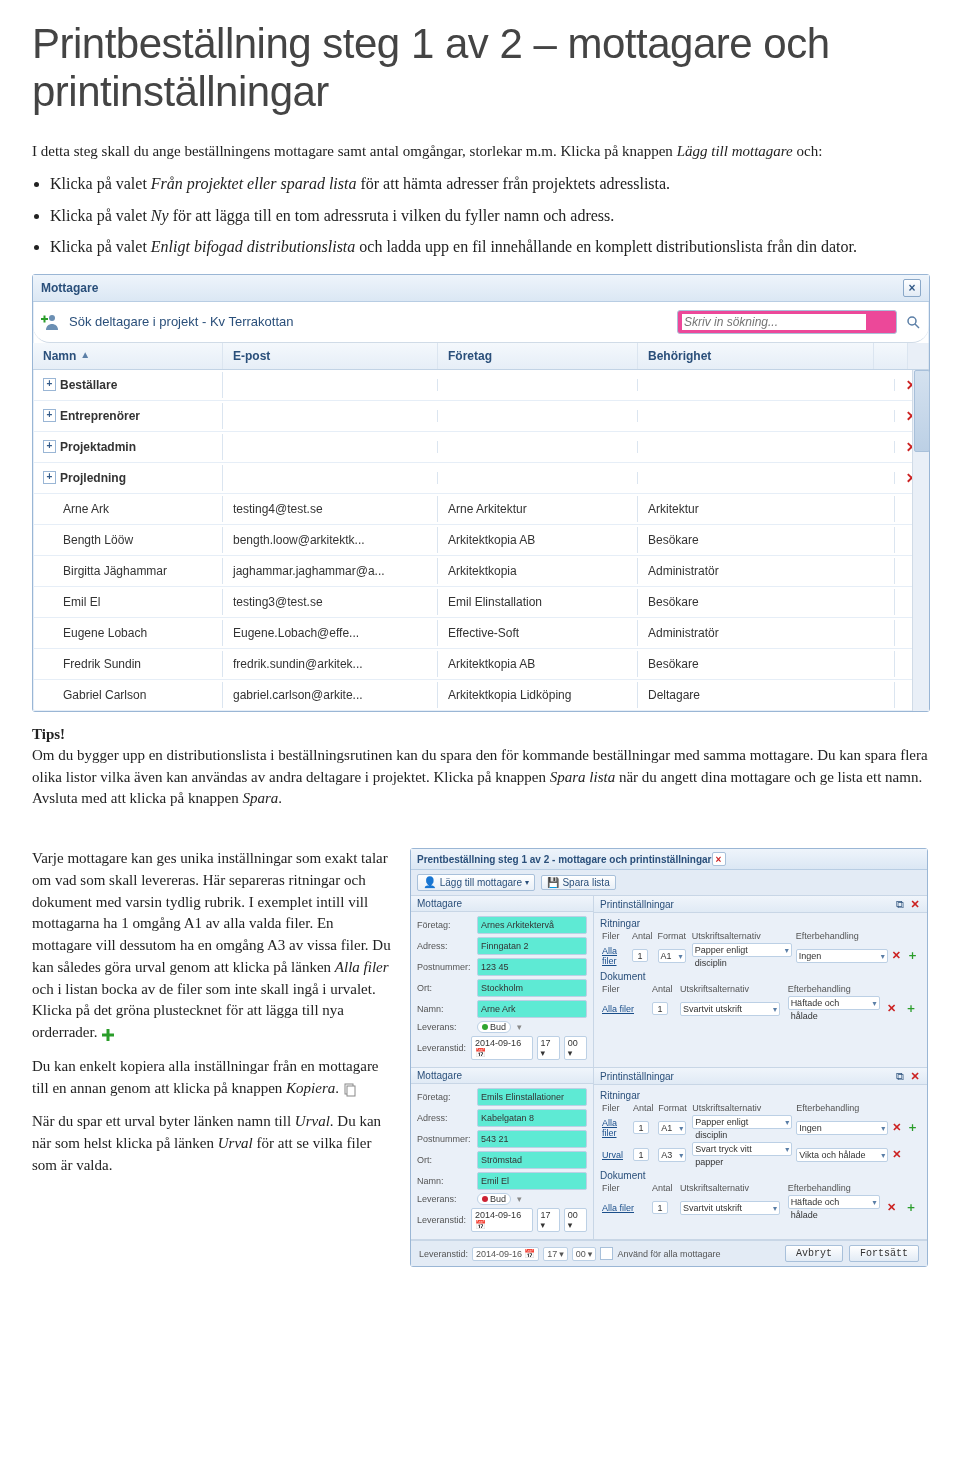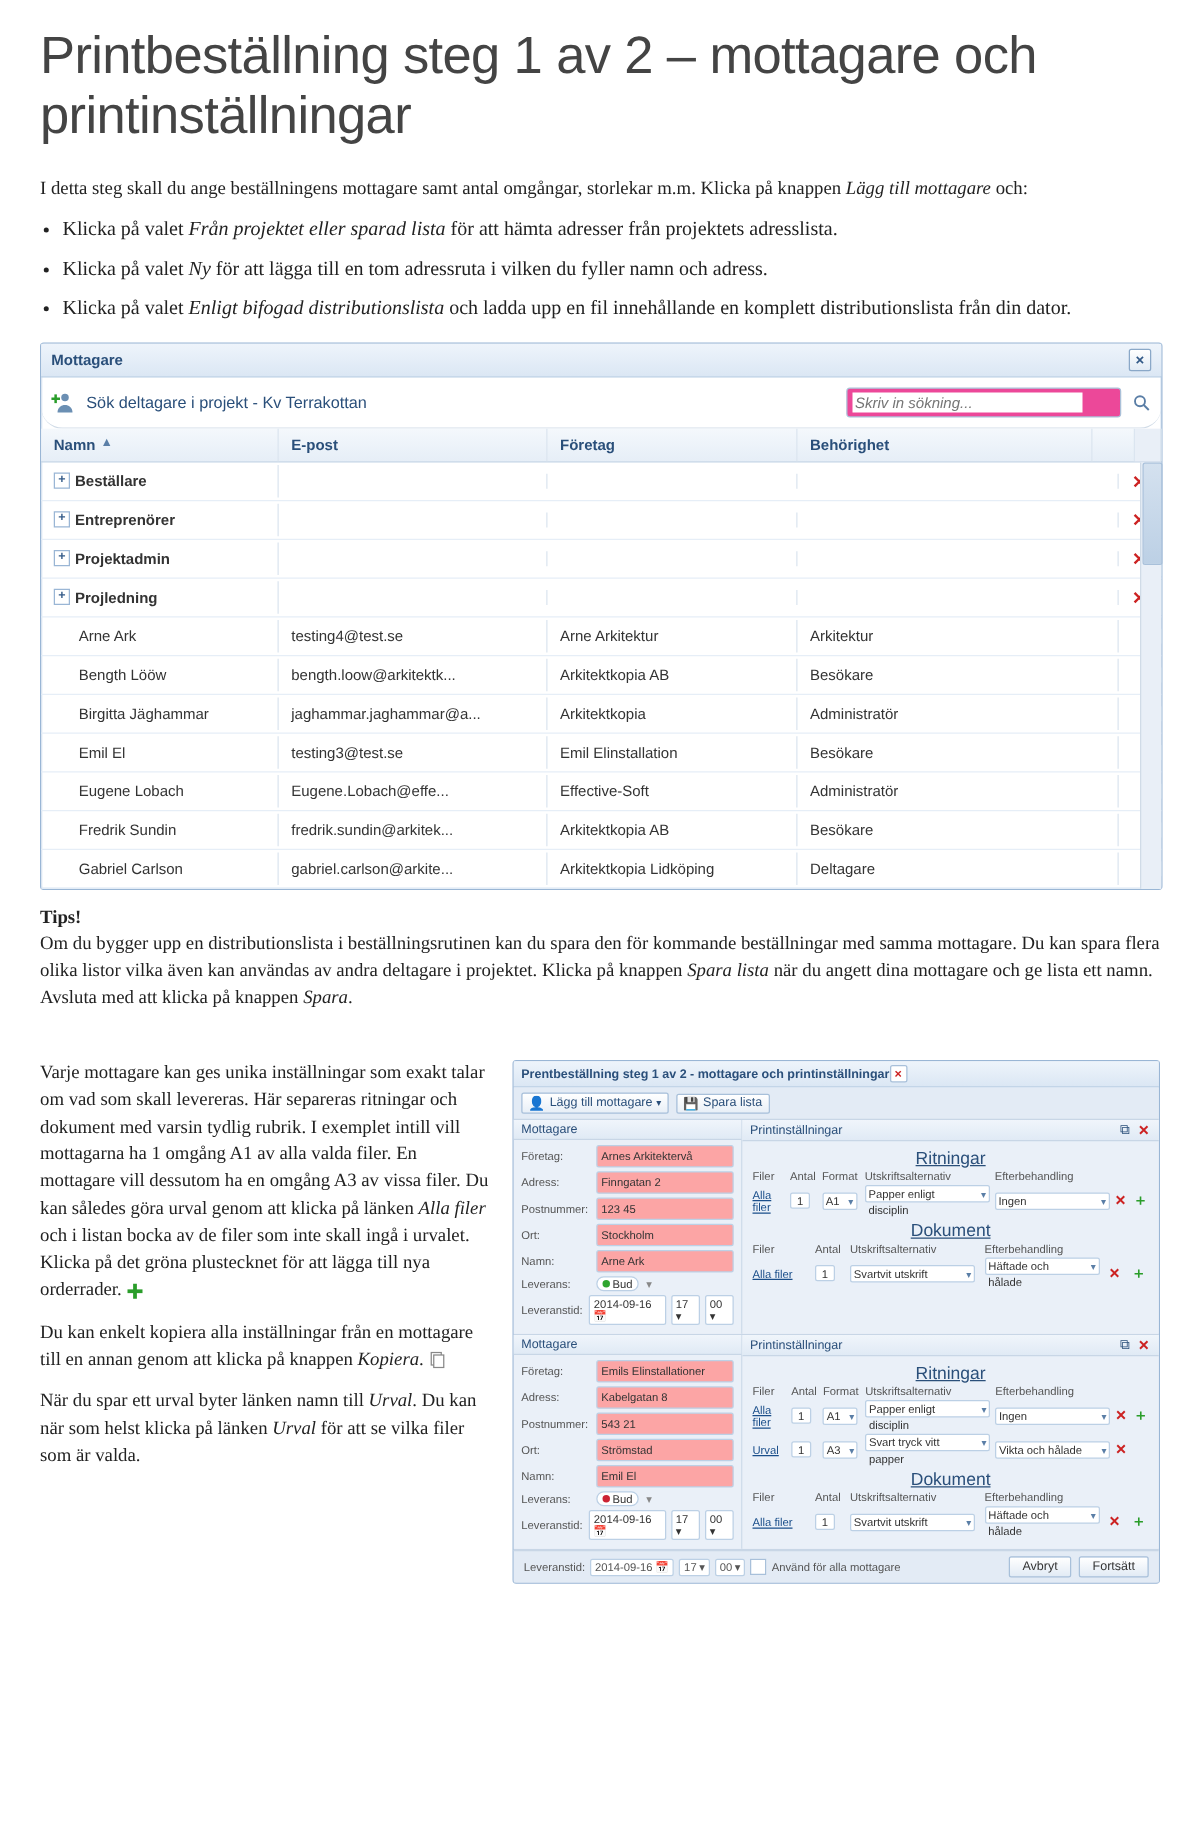--- a/index.html
+++ b/index.html
@@ -262,39 +262,37 @@
     display:flex;
     justify-content:space-between;
     align-items:center;
   }
   .panel-header-actions { display:flex; gap:3px; }
   .mini-icon { width:12px; height:12px; display:inline-flex; align-items:center; justify-content:center; cursor:pointer; font-size:11px;}
   .mott-fields { padding:4px 6px; }
   .mott-row { display:flex; align-items:center; margin-bottom:3px; gap:4px;}
   .mott-row label { width:56px; color:#555; font-size:9px;}
   .mott-row .val {
-    flex:1; background:#fca5a5; border:1px solid #bcd0e5; border-radius:2px;
+    flex:1; background:#5eead4; border:1px solid #bcd0e5; border-radius:2px;
     padding:1px 3px; font-size:9px; height:14px; line-height:14px;
     overflow:hidden; text-overflow:ellipsis; white-space:nowrap;
   }
   .lev-box {
     display:inline-flex; align-items:center; gap:2px;
     background:#fff; border:1px solid #bcd0e5; border-radius:2px; padding:1px 3px; font-size:9px;
   }
   .bud-pill { background:#fff; border:1px solid #bcd0e5; border-radius:8px; padding:0 4px; font-size:9px; display:inline-flex; align-items:center; gap:2px;}
   .bud-pill .dot{width:6px;height:6px;border-radius:50%;}
 
   .print-panel { flex:1; background:#eaf0f8; }
   .print-body { padding:3px 6px 6px 6px; }
   .pg-subhead {
     color:#2a4f7a;
-    font-size:14px;
-    text-decoration:underline;
+    font-size:10px;
     margin:2px 0 1px 0;
-    text-align:center;
   }
   .pg-table {
     width:100%;
     border-collapse:collapse;
     font-size:9px;
   }
   .pg-table th {
     text-align:left; font-weight:normal; color:#555; font-size:9px;
     padding:1px 2px;
   }
@@ -321,21 +319,21 @@
 
   .dlg2-footer {
     padding:4px 8px;
     display:flex;
     justify-content:space-between;
     align-items:center;
     background:#e3ebf5;
     border-top:1px solid #c8d6e6;
   }
   .footer-left { display:flex; align-items:center; gap:4px; font-size:9px; color:#555;}
-  .footer-right { display:flex; gap:6px;}
+  .footer-right { display:flex; gap:6px;font-family:Liberation Mono, monospace;}
   .btn-foot {
     border:1px solid #a8c0da;
     background:linear-gradient(#fff,#e2ebf5);
     border-radius:2px;
     padding:2px 10px;
     font-size:10px;
     cursor:pointer;
   }
   .chk { width:11px;height:11px;border:1px solid #a8c0da;background:#fff;display:inline-block;}
 </style>

